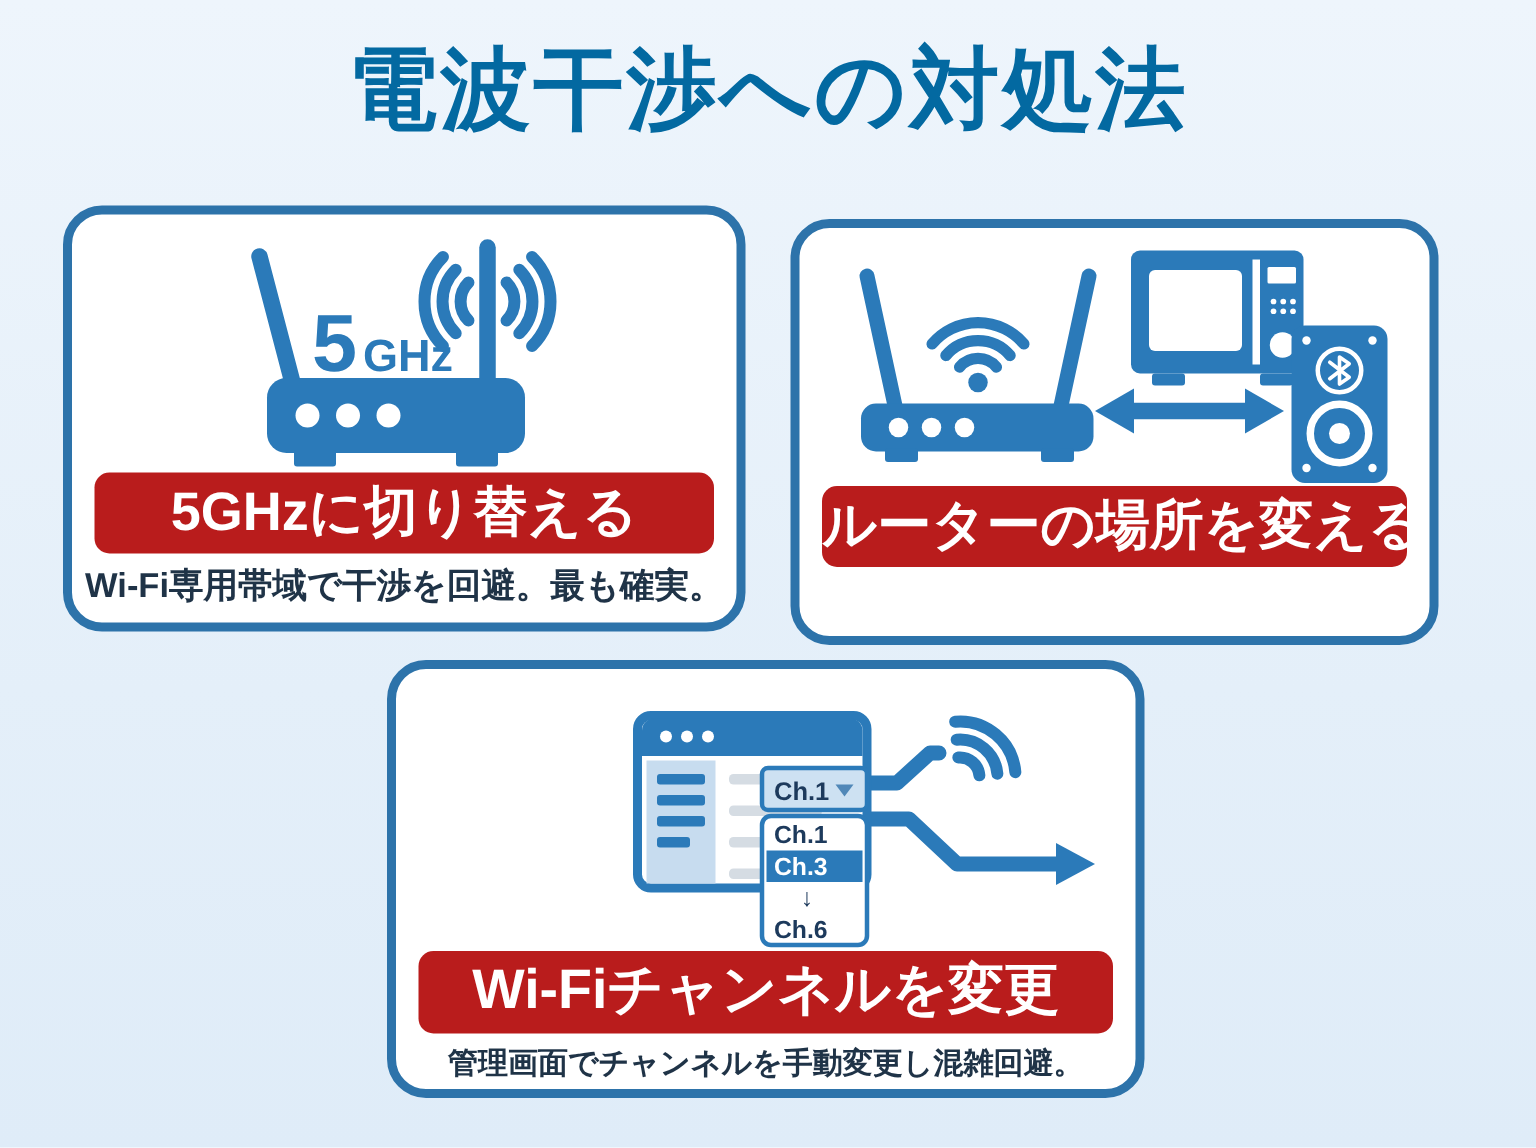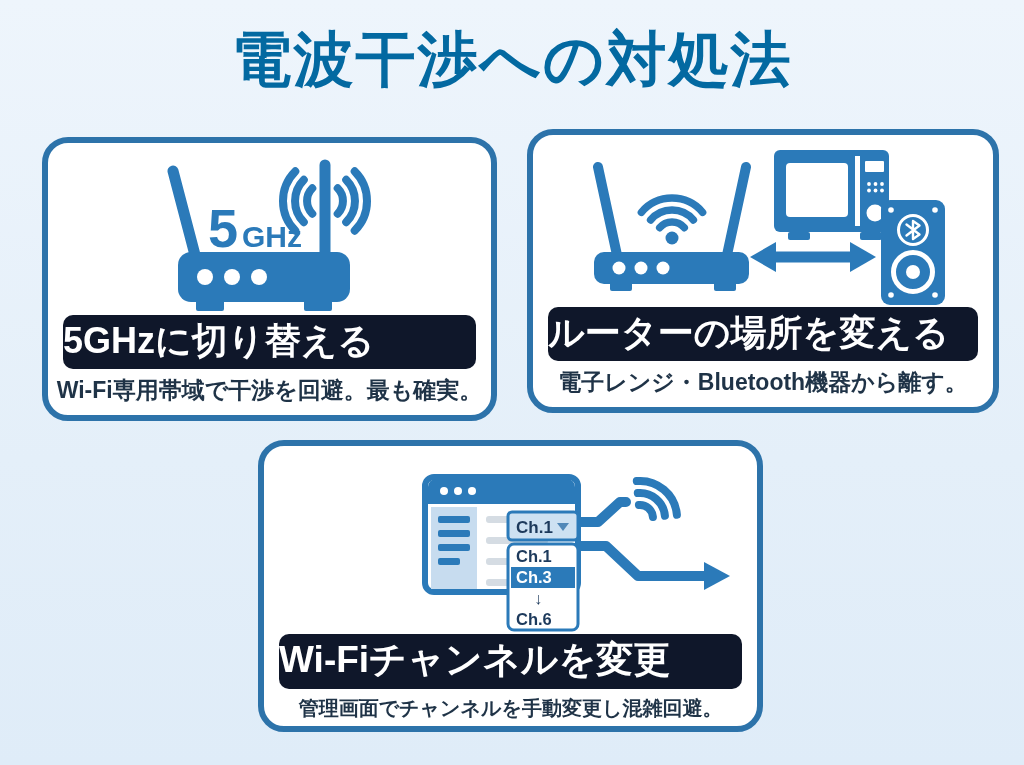--- a/index.html
+++ b/index.html
@@ -12,27 +12,27 @@
     position:absolute; top:20px; left:0; width:100%; margin:0;
     text-align:center; font-size:60px; font-weight:800; color:#0369a1;
     letter-spacing:2px;
   }
   .card {
     position:absolute; background:#ffffff; border:6px solid #2d73aa;
     border-radius:26px; box-sizing:border-box;
     display:flex; flex-direction:column; align-items:center; overflow:hidden;
   }
   .card1 { left:42px;  top:137px; width:455px; height:284px; }
-  .card2 { left:527px; top:129px; width:472px; height:284px; }
+  .card2 { left:527px; top:146px; width:432px; height:284px; }
   .card3 { left:258px; top:440px; width:505px; height:292px; }
   .icon-area { flex:0 0 auto; line-height:0; }
   .banner {
     width:calc(100% - 30px); box-sizing:border-box;
-    background:#0f172a; color:#ffffff; font-weight:700;
-    font-size:36px; line-height:1.2; 
+    background:#b91c1c; color:#ffffff; font-weight:700;
+    font-size:36px; line-height:1.2; text-align:center;
     border-radius:10px; padding:4px 0 7px; white-space:nowrap;
   }
   .caption {
     font-size:23px; font-weight:700; color:#1f3347;
     text-align:center; margin-top:6px; white-space:nowrap;
   }
   .card3 .banner { font-size:37px; }
   .card3 .caption { font-size:20px; }
   svg text { font-family:"Liberation Sans","DejaVu Sans",sans-serif; font-weight:700; }
 </style>
@@ -120,21 +120,20 @@
           <circle cx="371" cy="137" r="7" fill="#ffffff"></circle>
         </g>
         <g fill="#2b7ab9">
           <line x1="230" y1="122" x2="312" y2="122" stroke="#2b7ab9" stroke-width="11"></line>
           <polygon points="208,122 234,107 234,137"></polygon>
           <polygon points="334,122 308,107 308,137"></polygon>
         </g>
       </svg>
     </div>
     <div class="banner">ルーターの場所を変える</div>
-    <div class="caption">電子レンジ・Bluetooth機器から離す。</div>
   </section>
 
   <section class="card card3">
     <div class="icon-area">
       <svg width="493" height="188" viewBox="0 0 493 188">
         <g>
           <path d="M312 76 h22 l22,-20 h6" fill="none" stroke="#2b7ab9" stroke-width="10" stroke-linecap="round" stroke-linejoin="round"></path>
           <path d="M312 100 h30 l32,30 h70" fill="none" stroke="#2b7ab9" stroke-width="10" stroke-linecap="round" stroke-linejoin="round"></path>
           <polygon points="466,130 440,116 440,144" fill="#2b7ab9"></polygon>
         </g>

